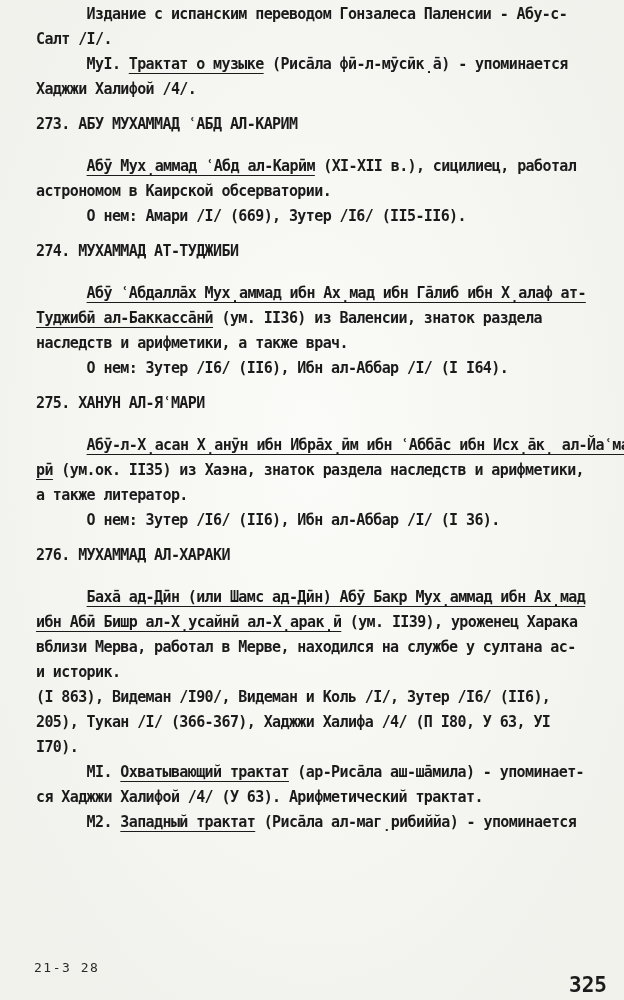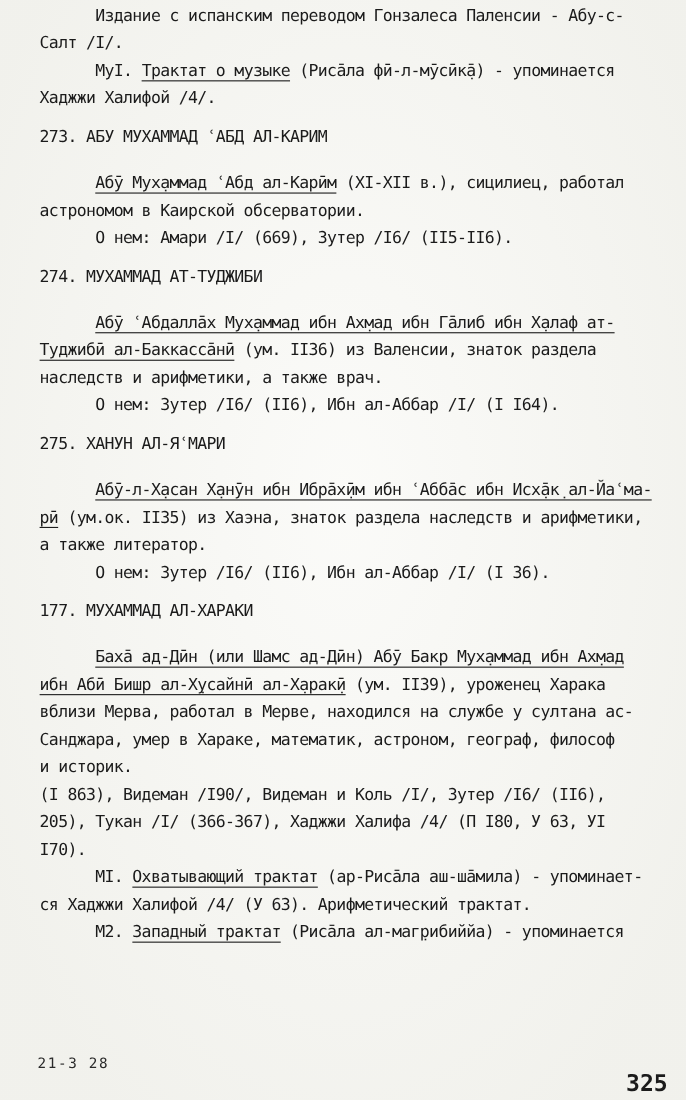--- a/index.html
+++ b/index.html
@@ -21,21 +21,21 @@
       radial-gradient(ellipse at 50% 45%, rgba(255,255,255,0.55), rgba(0,0,0,0.02) 85%),
       #f6f6f1;
     color: #1b1b1b;
   }
   .content {
     position: absolute;
     top: 2px;
     left: 36px;
     width: 560px;
     font-size: 15px;
-    font-weight: 400;
+    font-weight: 700;
     letter-spacing: -0.6px;
     line-height: 25px;
   }
   .para { margin: 0; }
   .line {
     white-space: pre;
     height: 25px;
   }
   .u {
     text-decoration: underline;
@@ -101,26 +101,25 @@
       </div>
       <div class="heading">275. ХАНУН АЛ-ЯʿМАРИ</div>
       <div class="para">
         <div class="line"><span>      </span><span class="u">Абӯ-л-Х̣асан Х̣анӯн ибн Ибра̄х̣ӣм ибн ʿАбба̄с ибн Исх̣а̄к̣ ал-Йаʿма-</span></div>
         <div class="line"><span class="u">рӣ</span><span> (ум.ок. II35) из Хаэна, знаток раздела наследств и арифметики,</span></div>
         <div class="line"><span>а также литератор.</span></div>
       </div>
       <div class="para">
         <div class="line"><span>      О нем: Зутер /I6/ (II6), Ибн ал-Аббар /I/ (I 36).</span></div>
       </div>
-      <div class="heading">177. МУХАММАД АЛ-ХАРАКИ</div>
+      <div class="heading">276. МУХАММАД АЛ-ХАРАКИ</div>
       <div class="para">
         <div class="line"><span>      </span><span class="u">Баха̄ ад-Дӣн (или Шамс ад-Дӣн) Абӯ Бакр Мух̣аммад ибн Ах̣мад</span></div>
         <div class="line"><span class="u">ибн Абӣ Бишр ал-Х̣усайнӣ ал-Х̣арак̣ӣ</span><span> (ум. II39), уроженец Харака</span></div>
         <div class="line"><span>вблизи Мерва, работал в Мерве, находился на службе у султана ас-</span></div>
-        <div class="line"><span>Санджара, умер в Хараке, математик, астроном, географ, философ</span></div>
         <div class="line"><span>и историк.</span></div>
       </div>
       <div class="para">
         <div class="line"><span>(I 863), Видеман /I90/, Видеман и Коль /I/, Зутер /I6/ (II6),</span></div>
         <div class="line"><span>205), Тукан /I/ (366-367), Хаджжи Халифа /4/ (П I80, У 63, УI</span></div>
         <div class="line"><span>I70).</span></div>
       </div>
       <div class="para">
         <div class="line"><span>      МI. </span><span class="u">Охватывающий трактат</span><span> (ар-Риса̄ла аш-ша̄мила) - упоминает-</span></div>
         <div class="line"><span>ся Хаджжи Халифой /4/ (У 63). Арифметический трактат.</span></div>

